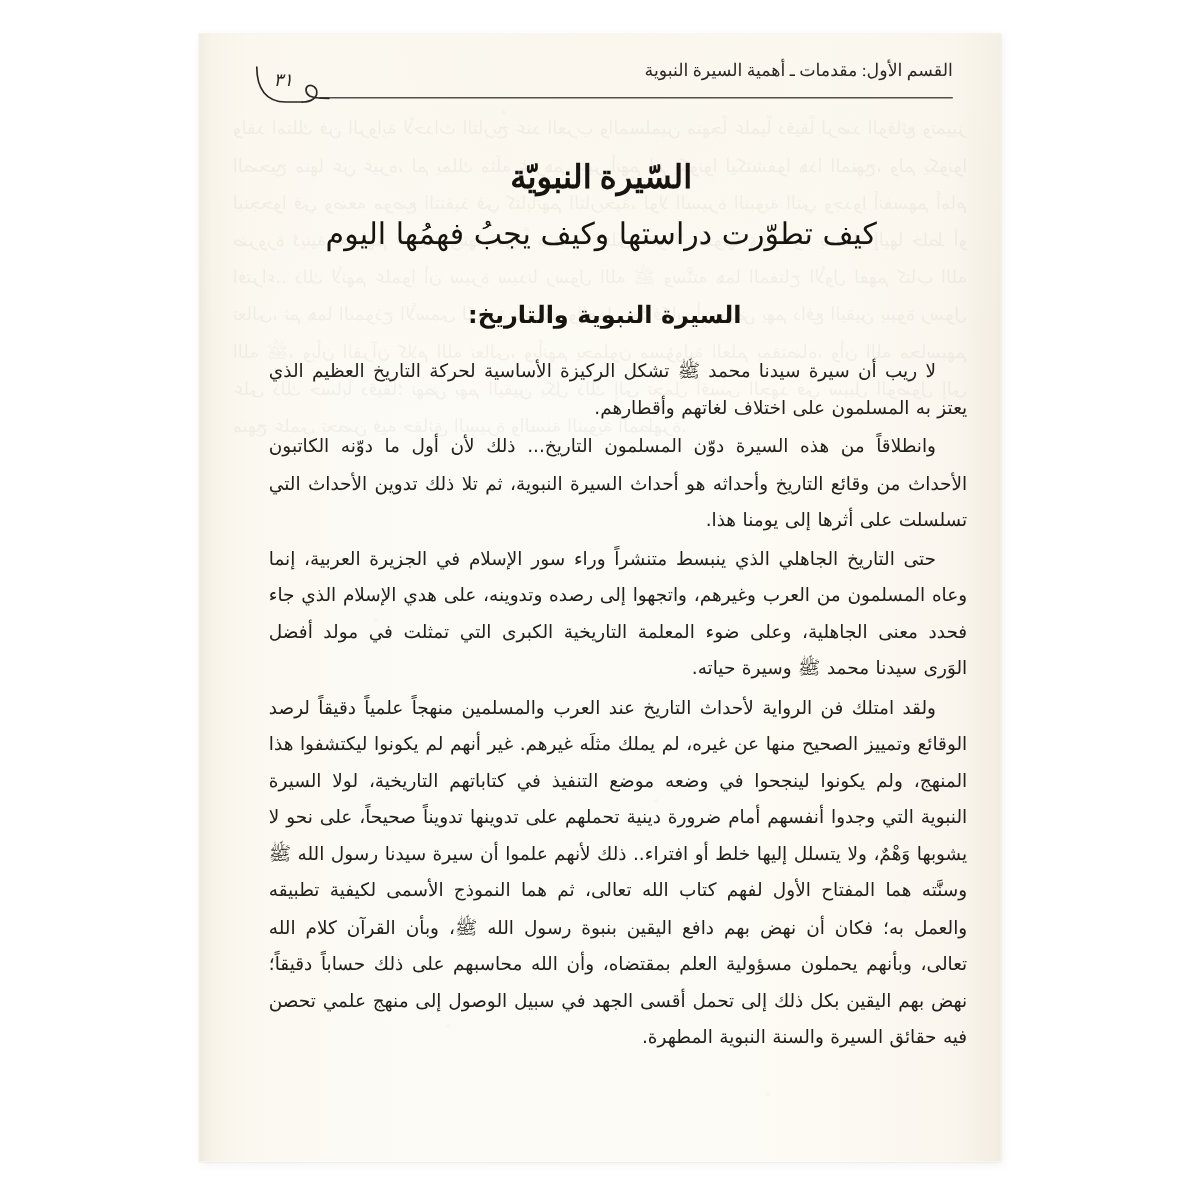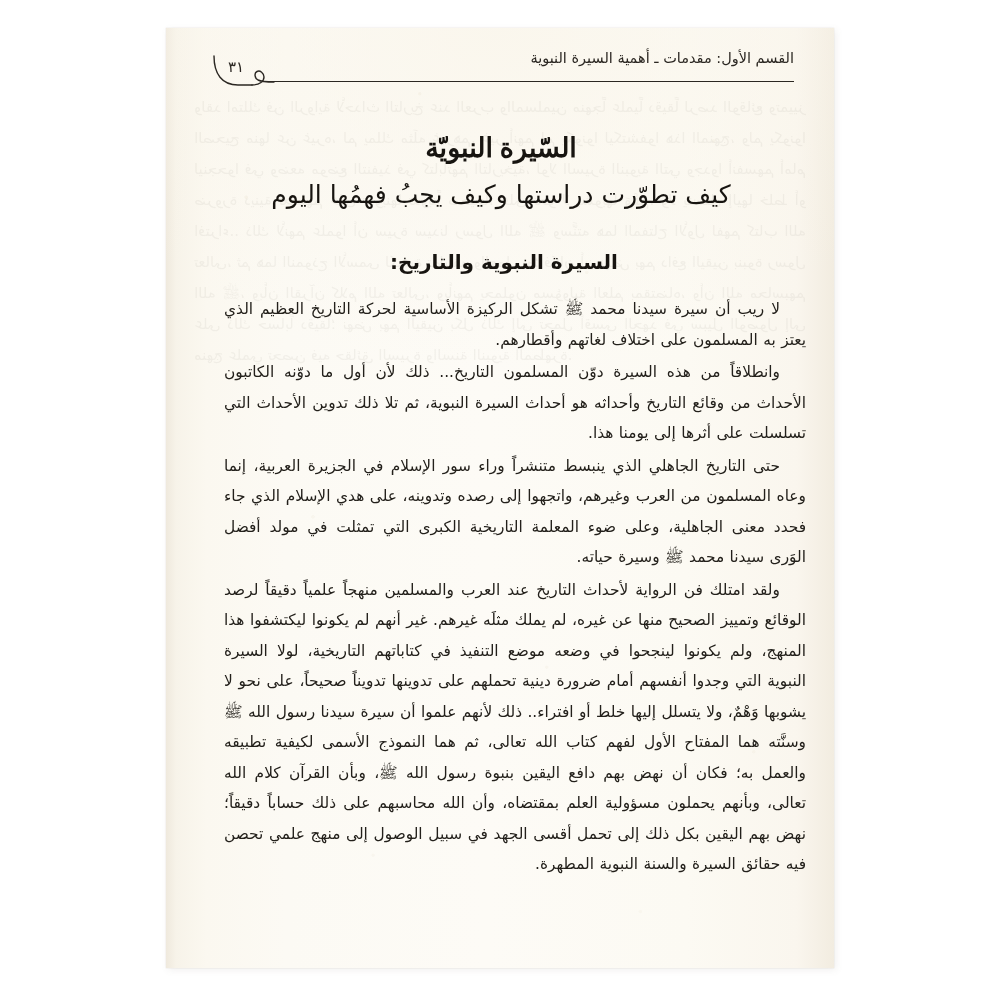--- a/index.html
+++ b/index.html
@@ -91,37 +91,39 @@
 
   .header-title {
     position: absolute;
     right: 0;
     top: 0;
     font-size: 14.5px;
     color: #2b2722;
     white-space: nowrap;
     letter-spacing: 0px;
     font-weight: 400;
+    font-family: Liberation Serif, serif;
   }
 
   .header-rule {
     position: absolute;
     left: 58px;
     right: 0;
     top: 31px;
     height: 1.4px;
     background: #2b2722;
   }
 
   .page-folio {
     position: absolute;
     left: 0;
     top: 2px;
     width: 72px;
     height: 40px;
+    font-style: italic;
   }
 
   .page-folio svg { display: block; }
 
   .folio-number {
     position: absolute;
     left: 20px;
     top: 6px;
     font-size: 15px;
     color: #2b2722;

